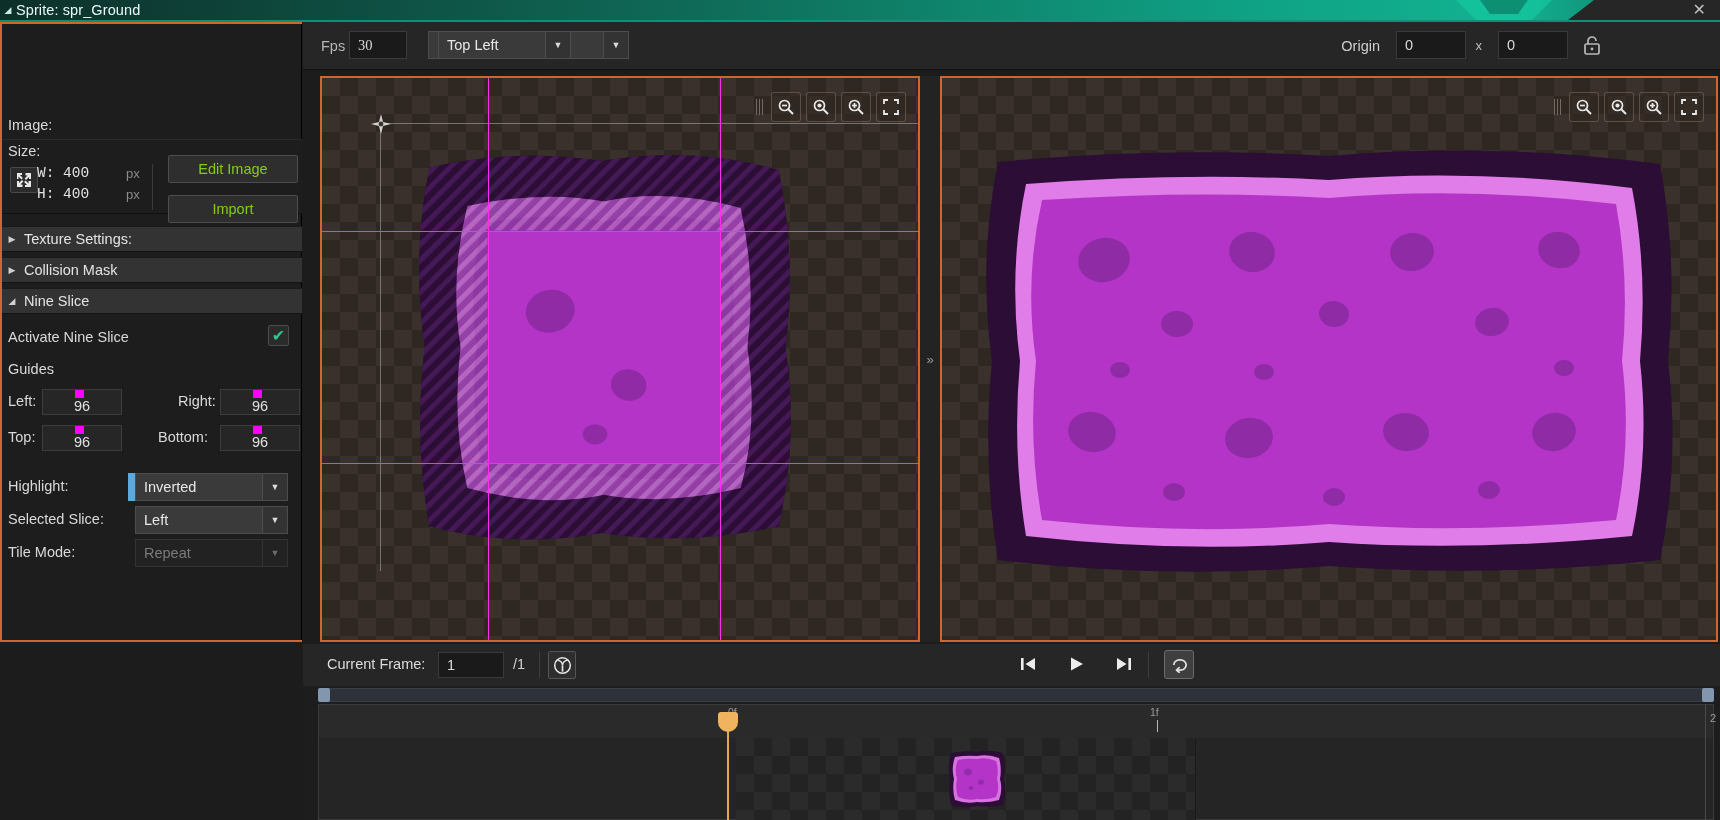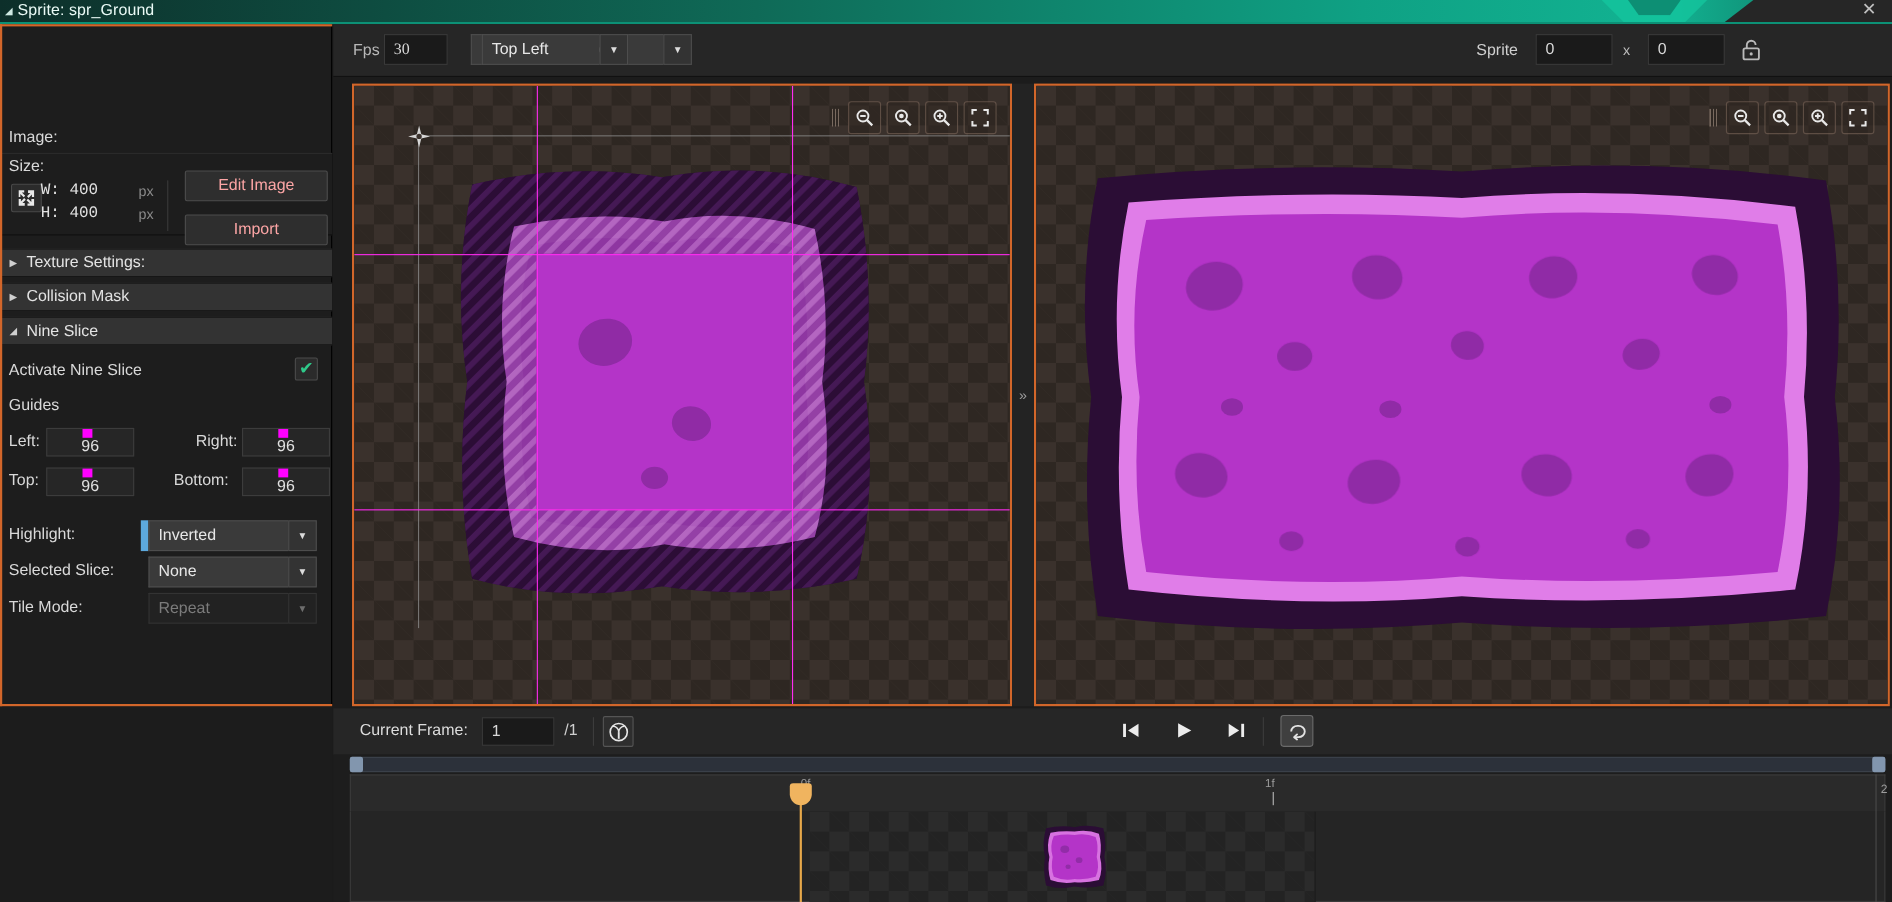--- a/index.html
+++ b/index.html
@@ -69,21 +69,21 @@
     position:absolute; left:10px; top:27px; width:28px; height:26px;
     background:#2b2b2b; border:1px solid #4a4a4a; border-radius:2px;
     display:flex; align-items:center; justify-content:center;
   }
   #sizeBox .wh { position:absolute; left:37px; font-size:14.5px; color:#e2e2e2;font-family:Liberation Mono, monospace; }
   #sizeBox .px { position:absolute; left:126px; font-size:13px; color:#8a8a8a; }
   #sizeSep { position:absolute; left:152px; top:24px; width:1px; height:46px; background:#3a3a3a; }
 
   .btn {
     background:#2e2e2e; border:1px solid #4d4d4d; border-radius:2px;
-    color:#fca5a5; font-size:14.5px; display:flex; align-items:center; justify-content:center;
+    color:#84cc16; font-size:14.5px; display:flex; align-items:center; justify-content:center;
     height:28px;
   }
   #editImageBtn { position:absolute; left:168px; top:15px; width:130px; }
   #importBtn    { position:absolute; left:168px; top:55px; width:130px; }
 
   .section {
     position:absolute; left:0; width:302px; height:26px;
     background:#333333; border-top:1px solid #1a1a1a; border-bottom:1px solid #131313;
     display:flex; align-items:center;
   }
@@ -340,21 +340,21 @@
           <span class="cbar"></span>
           <span class="cmain">Inverted</span>
           <span class="carrow">▼</span>
         </div>
       </div>
 
       <div class="selRow" style="top:191px">
         <span class="sl">Selected Slice:</span>
         <div class="combo nobar">
 
-          <span class="cmain">None</span>
+          <span class="cmain">Left</span>
           <span class="carrow">▼</span>
         </div>
       </div>
 
       <div class="selRow" style="top:224px">
         <span class="sl">Tile Mode:</span>
         <div class="combo nobar disabled">
 
           <span class="cmain">Repeat</span>
           <span class="carrow">▼</span>
@@ -369,21 +369,21 @@
     <span id="fpsLabel">Fps</span>
     <div id="fpsField">
       <span>30</span>
     </div>
     <div id="fpsCombo" class="combo nobar">
 
       <span class="cmain">Frames per second</span>
       <span class="carrow">▼</span>
     </div>
 
-    <span id="originLabel">Sprite</span>
+    <span id="originLabel">Origin</span>
     <div id="originX">
       <span>0</span>
     </div>
     <span id="xSep">x</span>
     <div id="originY">
       <span>0</span>
     </div>
     <div id="lockIcon">
       <svg width="20" height="22" viewBox="0 0 20 22" aria-hidden="true">
         <rect x="3" y="10" width="14" height="10" rx="1.5" fill="none" stroke="#b9b9b9" stroke-width="1.7"></rect>

